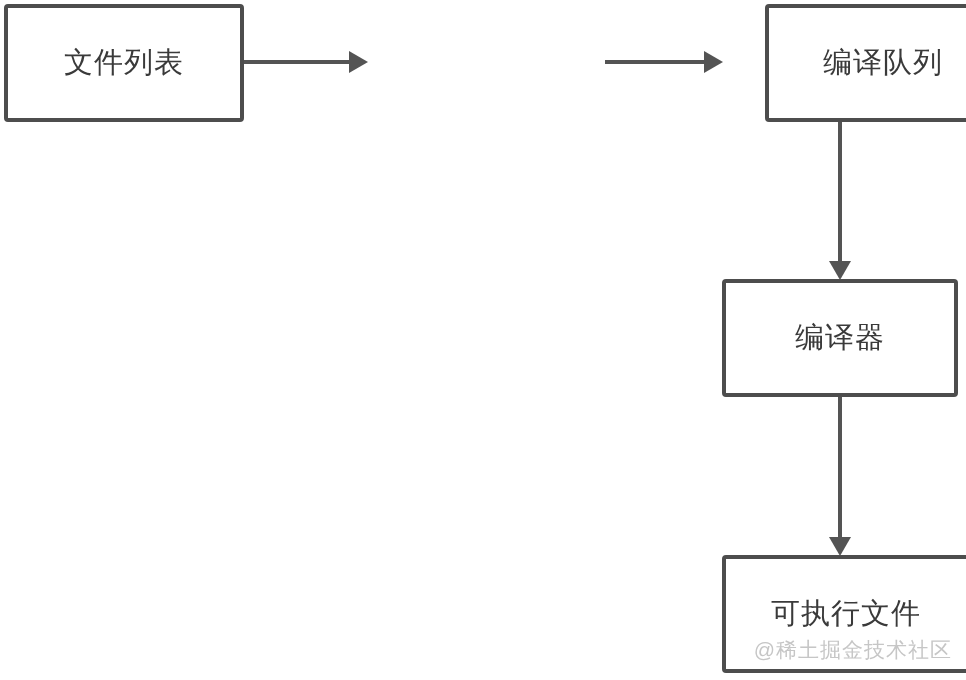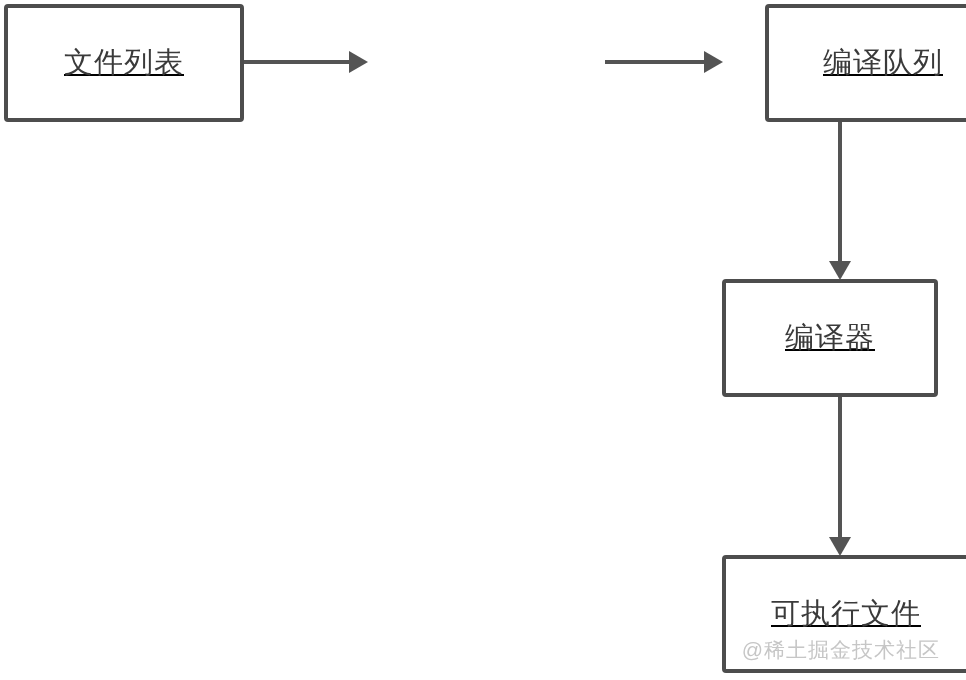--- a/index.html
+++ b/index.html
@@ -17,33 +17,32 @@
   }
   .node {
     position: absolute;
     box-sizing: border-box;
     border: 4px solid #4d4d4d;
     border-radius: 4px;
     background: #ffffff;
     display: flex;
     align-items: center;
     justify-content: center;
-    text-decoration: underline;
   }
   .node-label {
     font-size: 29px;
     color: #3a3a3a;
     letter-spacing: 1px;
     white-space: nowrap;
   }
   
   #node-file-list        { left: 4px;   top: 4px;   width: 240px; height: 118px; }
   #node-dependency-graph { left: 367px; top: 4px;   width: 238px; height: 118px; }
   #node-compile-queue    { left: 722px; top: 4px;   width: 236px; height: 118px; margin-left: 43px; }
-  #node-compiler         { left: 722px; top: 279px; width: 216px; height: 118px; }
+  #node-compiler         { left: 722px; top: 279px; width: 236px; height: 118px; }
   #node-executable-file  { left: 722px; top: 555px; width: 248px; height: 118px; }
 
   .edge-line-h {
     position: absolute;
     height: 4px;
     background: #545454;
   }
   .edge-line-v {
     position: absolute;
     width: 4px;
@@ -68,21 +67,21 @@
   #edge1-head { left: 349px; top: 51px; }
   #edge2-line { left: 605px; top: 60px; width: 100px; }
   #edge2-head { left: 704px; top: 51px; }
   #edge3-line { left: 838px; top: 122px; height: 140px; }
   #edge3-head { left: 829px; top: 261px; }
   #edge4-line { left: 838px; top: 397px; height: 140px; }
   #edge4-head { left: 829px; top: 537px; }
 
   .watermark {
     position: absolute;
-    right: 26px;
+    right: 14px;
     top: 636px;
     font-size: 21px;
     color: #c6c6c6;
     letter-spacing: 1px;
     white-space: nowrap;
   }
 </style>
 </head>
 <body>
 

